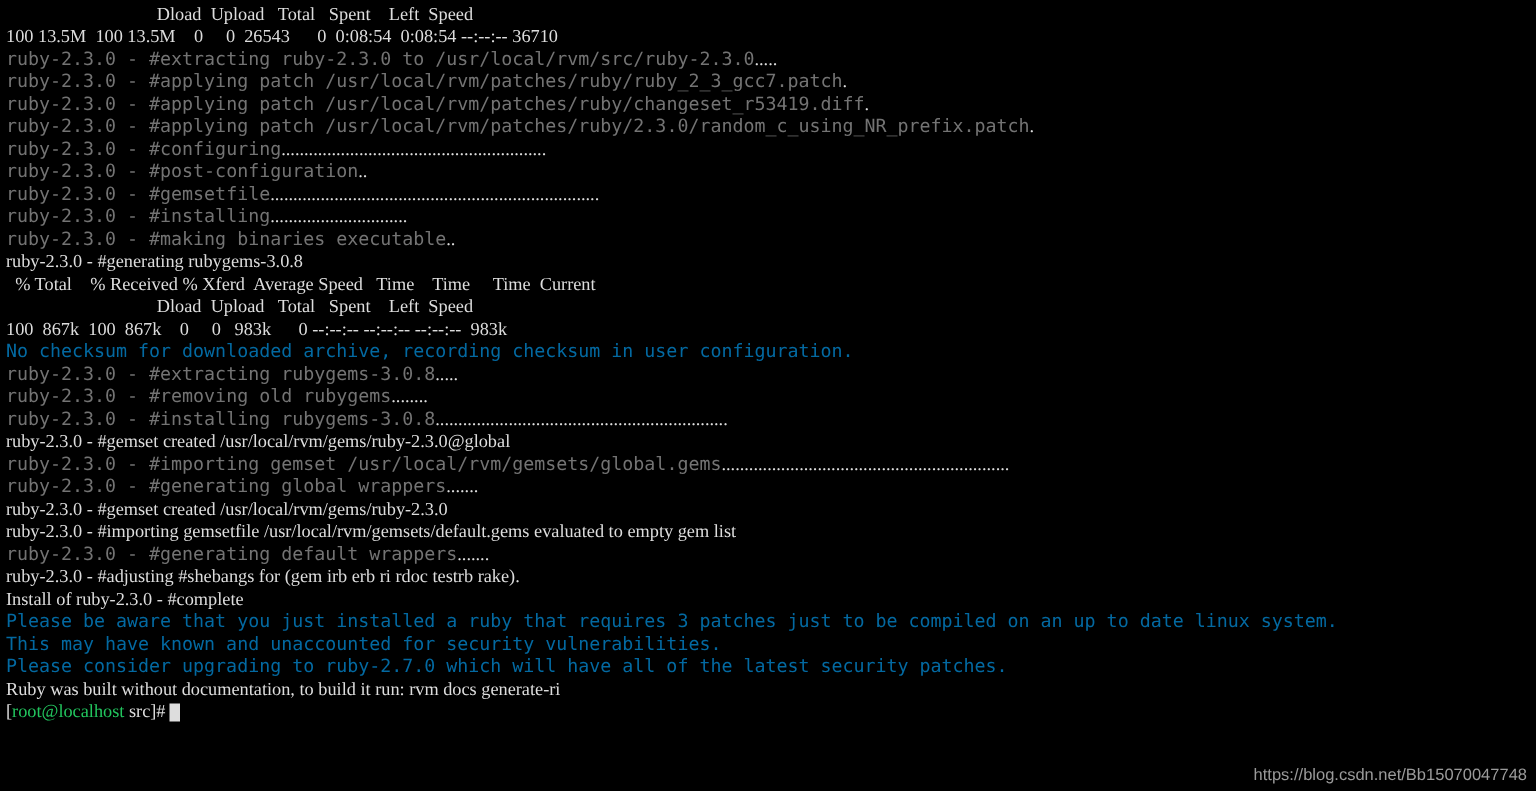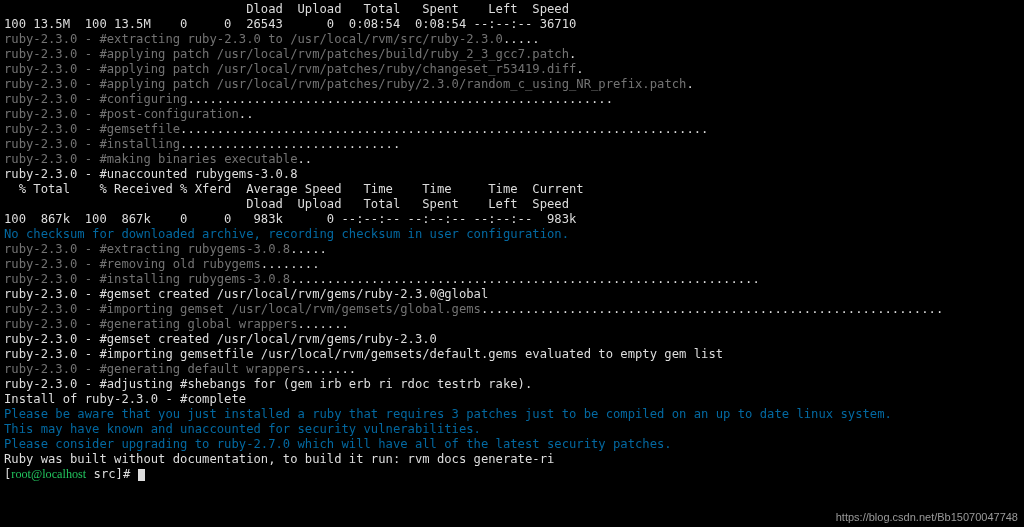--- a/index.html
+++ b/index.html
@@ -14,21 +14,21 @@
   pre {
     margin: 0;
     padding: 2px 4px;
     font-family: "DejaVu Sans Mono", "Consolas", monospace;
     font-size: 12.2px;
     line-height: 15px;
     white-space: pre;
     color: #ddd;
   }
   .green { color: #737373; }
-  .white { color: #ddd; }
+  .white { color: #ddd; font-family: Liberation Serif, serif; }
   .yellow { color: #0369a1; }
   .red { color: #22c55e; font-family: Liberation Serif, serif; }
   .watermark {
     position: absolute;
     right: 6px;
     bottom: 4px;
     color: #9a9a9a;
     font-family: Arial, sans-serif;
     font-size: 11px;
     padding-left: 44px;
@@ -40,29 +40,29 @@
     background: #ddd;
     vertical-align: text-bottom;
   }
 </style>
 </head>
 <body>
 
 <pre><span class="white">                                 Dload  Upload   Total   Spent    Left  Speed</span>
 <span class="white">100 13.5M  100 13.5M    0     0  26543      0  0:08:54  0:08:54 --:--:-- 36710</span>
 <span class="green">ruby-2.3.0 - </span><span class="green">#extracting ruby-2.3.0 to /usr/local/rvm/src/ruby-2.3.0</span><span class="white">.....</span>
-<span class="green">ruby-2.3.0 - </span><span class="green">#applying patch /usr/local/rvm/patches/build/ruby_2_3_gcc7.patch</span><span class="white">.</span>
+<span class="green">ruby-2.3.0 - </span><span class="green">#applying patch /usr/local/rvm/patches/ruby/ruby_2_3_gcc7.patch</span><span class="white">.</span>
 <span class="green">ruby-2.3.0 - </span><span class="green">#applying patch /usr/local/rvm/patches/ruby/changeset_r53419.diff</span><span class="white">.</span>
 <span class="green">ruby-2.3.0 - </span><span class="green">#applying patch /usr/local/rvm/patches/ruby/2.3.0/random_c_using_NR_prefix.patch</span><span class="white">.</span>
 <span class="green">ruby-2.3.0 - </span><span class="green">#configuring</span><span class="white">..........................................................</span>
 <span class="green">ruby-2.3.0 - </span><span class="green">#post-configuration</span><span class="white">..</span>
 <span class="green">ruby-2.3.0 - </span><span class="green">#gemsetfile</span><span class="white">........................................................................</span>
 <span class="green">ruby-2.3.0 - </span><span class="green">#installing</span><span class="white">..............................</span>
 <span class="green">ruby-2.3.0 - </span><span class="green">#making binaries executable</span><span class="white">..</span>
-<span class="white">ruby-2.3.0 - #unaccounted rubygems-3.0.8</span>
+<span class="white">ruby-2.3.0 - #generating rubygems-3.0.8</span>
 <span class="white">  % Total    % Received % Xferd  Average Speed   Time    Time     Time  Current</span>
 <span class="white">                                 Dload  Upload   Total   Spent    Left  Speed</span>
 <span class="white">100  867k  100  867k    0     0   983k      0 --:--:-- --:--:-- --:--:--  983k</span>
 <span class="yellow">No checksum for downloaded archive, recording checksum in user configuration.</span>
 <span class="green">ruby-2.3.0 - </span><span class="green">#extracting rubygems-3.0.8</span><span class="white">.....</span>
 <span class="green">ruby-2.3.0 - </span><span class="green">#removing old rubygems</span><span class="white">........</span>
 <span class="green">ruby-2.3.0 - </span><span class="green">#installing rubygems-3.0.8</span><span class="white">................................................................</span>
 <span class="white">ruby-2.3.0 - #gemset created /usr/local/rvm/gems/ruby-2.3.0@global</span>
 <span class="green">ruby-2.3.0 - </span><span class="green">#importing gemset /usr/local/rvm/gemsets/global.gems</span><span class="white">...............................................................</span>
 <span class="green">ruby-2.3.0 - </span><span class="green">#generating global wrappers</span><span class="white">.......</span>

